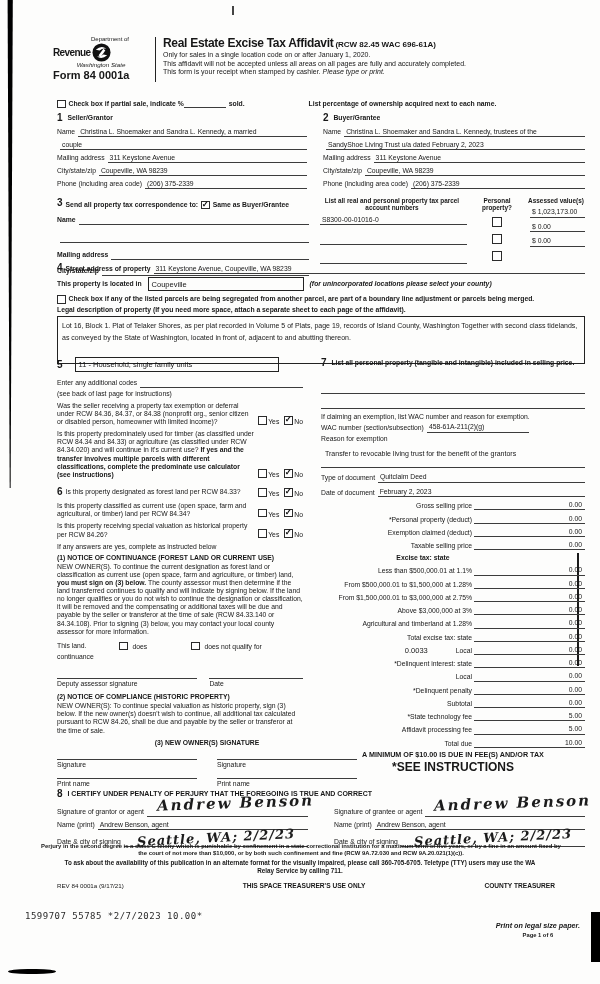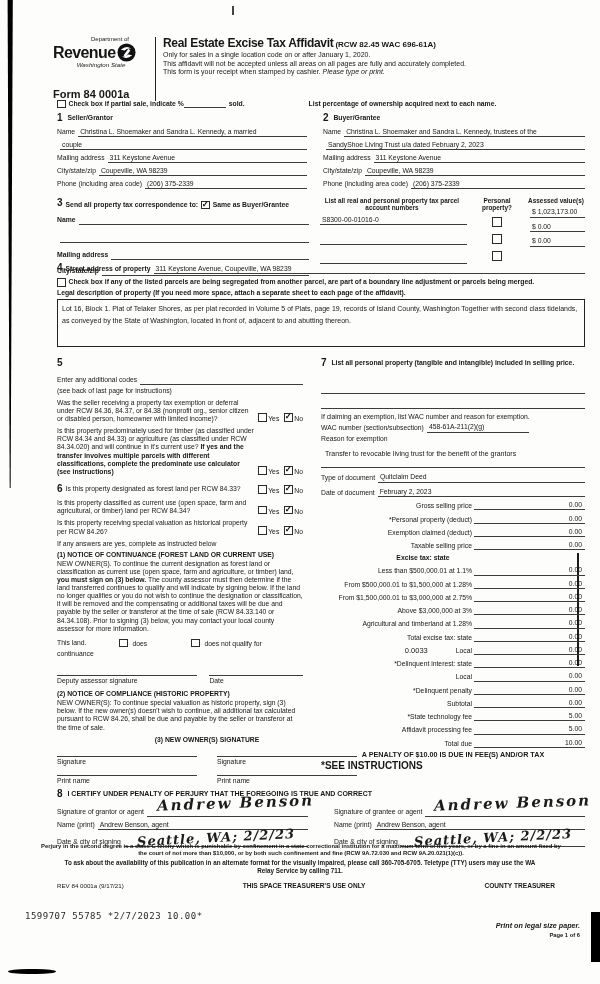--- a/index.html
+++ b/index.html
@@ -37,30 +37,30 @@
   <div class="abs" style="left:6px;top:0;width:8px;height:488px;background:#000;clip-path:polygon(20% 0,85% 0,58% 100%,46% 100%)"></div>
   <div class="abs" style="left:232px;top:6px;width:2px;height:9px;background:#444"></div>
   <div class="abs" style="left:577px;top:553px;width:2px;height:113px;background:#1a1a1a"></div>
   <div class="abs" style="left:591px;top:912px;width:9px;height:50px;background:#000"></div>
   <div class="abs" style="left:8px;top:969px;width:48px;height:5px;background:#000;border-radius:45%/55%"></div>
 
   <div class="abs" style="top:36px;left:53px;width:537px;display:flex">
     <div style="width:96px;flex:none;position:relative">
       <div style="font-size:6px;text-align:right;padding-right:20px">Department of</div>
       <div style="display:flex;align-items:center">
-        <span class="b" style="font-size:16px;letter-spacing:-0.6px">Revenue</span>
+        <span class="b" style="font-size:10px;letter-spacing:-0.6px">Revenue</span>
         <svg width="19" height="19" viewBox="0 0 20 20" style="margin-left:1px">
           <circle cx="10" cy="10" r="9.5" fill="#111"></circle>
           <path d="M4 7 Q10 2 15 6 Q11 5 8 8 Z" fill="#fff"></path>
           <path d="M16 13 Q10 18 5 14 Q9 15 12 12 Z" fill="#fff"></path>
           <path d="M7 13 L12 6 L14 8 L9 15 Z" fill="#fff"></path>
         </svg>
       </div>
       <div class="i" style="font-size:6.2px;text-align:center;margin-top:-1px">Washington State</div>
-      <div class="b" style="font-size:11px;margin-top:19px">Form 84 0001a</div>
+      <div class="b" style="font-size:11px;margin-top:0">Form 84 0001a</div>
     </div>
     <div style="border-left:1.5px solid #222;margin:1px 7px 0 6px"></div>
     <div style="flex:1">
       <div style="white-space:nowrap">
         <span class="b" style="font-size:12px;letter-spacing:-0.3px">Real Estate Excise Tax Affidavit</span>
         <span class="b" style="font-size:8px">(RCW 82.45 WAC 696-61A)</span>
       </div>
       <div style="font-size:7px;margin-top:1px">Only for sales in a single location code on or after January 1, 2020.</div>
       <div style="font-size:7px">This affidavit will not be accepted unless all areas on all pages are fully and accurately completed.</div>
       <div style="font-size:7px">
@@ -183,33 +183,39 @@
       </div>
     </div>
   </div>
 
   <div class="abs" style="top:262px;left:57px;width:528px">
     <div class="fld" style="margin-top:0">
       <span class="num">4</span>
       <span class="lab b">Street address of property</span>
       <span class="u">311 Keystone Avenue, Coupeville, WA 98239</span>
     </div>
+    <div style="display:flex;align-items:center;margin-top:3px">
+      <span class="b">This property is located in</span>
+      <span style="display:inline-block;width:148px;border:1.2px solid #222;padding:1.5px 3px;margin:0 6px;font-size:7.5px">Coupeville</span>
+      <span class="b i">(for unincorporated locations please select your county)</span>
+    </div>
     <div style="display:flex;align-items:flex-start;margin-top:4px">
       <span class="cb"></span>
       <span class="b" style="margin-left:3px">Check box if any of the listed parcels are being segregated from another parcel, are part of a boundary line adjustment or parcels being merged.</span>
     </div>
     <div class="b" style="margin-top:2.5px">Legal description of property (If you need more space, attach a separate sheet to each page of the affidavit).</div>
     <div style="border:1.2px solid #222;margin-top:2px;height:40px;padding:3px 4px;font-size:7px;line-height:1.65">Lot 16, Block 1. Plat of Telaker Shores, as per plat recorded in Volume 5 of Plats, page 19, records of Island County, Washington  Together with second class tidelands, as conveyed by the State of Washington, located in front of, adjacent to and abutting thereon.</div>
   </div>
 
   <div class="abs" style="top:357px;left:57px;width:528px;display:flex;gap:18px">
 
     <div style="width:246px;flex:none">
       <div style="display:flex;align-items:center">
         <span class="num" style="margin-right:12px">5</span>
+        <span style="display:inline-block;width:196px;border:1.2px solid #222;padding:2px 3px;font-size:7.5px">11 - Household, single family units</span>
       </div>
       <div class="fld" style="margin-top:6px">
         <span class="lab">Enter any additional codes</span>
         <span class="u"></span>
       </div>
       <div style="margin-top:2px">(see back of last page for instructions)</div>
 
       <div class="q">
         <span>Was the seller receiving a property tax exemption or deferral under RCW 84.36, 84.37, or 84.38 (nonprofit org., senior citizen or disabled person, homeowner with limited income)?</span>
         <span class="yn"><span class="cb"></span><span>Yes</span><span class="cb checked"></span><span>No</span></span>
@@ -402,22 +408,22 @@
             <span class="tax-lab">Affidavit processing fee</span>
             <span class="tax-lead"></span>
             <span class="tax-val">5.00</span>
           </div>
         <div class="tax-row">
             <span class="tax-lab">Total due</span>
             <span class="tax-lead"></span>
             <span class="tax-val">10.00</span>
           </div>
       </div>
-      <div class="b" style="text-align:center;font-size:7.2px;margin-top:3px">A PENALTY OF $10.00 IS DUE IN FEE(S) AND/OR TAX</div>
-      <div class="b" style="font-size:10px">*SEE INSTRUCTIONS</div>
+      <div class="b" style="text-align:center;font-size:7.2px;margin-top:3px">A MINIMUM OF $10.00 IS DUE IN FEE(S) AND/OR TAX</div>
+      <div class="b" style="text-align:center;font-size:12px">*SEE INSTRUCTIONS</div>
     </div>
   </div>
 
   <div class="abs" style="top:788px;left:57px;width:528px">
     <div>
       <span class="num">8</span>
       <span class="b" style="font-size:7px">I CERTIFY UNDER PENALTY OF PERJURY THAT THE FOREGOING IS TRUE AND CORRECT</span>
     </div>
     <div style="display:flex;gap:26px;margin-top:2px">
       <div style="flex:1;position:relative">
@@ -459,18 +465,18 @@
   <div class="abs b" style="top:859px;left:60px;width:480px;text-align:center;font-size:6.3px;line-height:1.25">To ask about the availability of this publication in an alternate format for the visually impaired, please call 360-705-6705. Teletype (TTY) users may use the WA Relay Service by calling 711.</div>
 
   <div class="abs" style="top:882px;left:57px;width:528px;display:flex;align-items:flex-start">
     <span class="smallcap" style="flex:none">REV 84 0001a  (9/17/21)</span>
     <span class="b" style="flex:1;text-align:center;font-size:6.6px">THIS SPACE TREASURER'S USE ONLY</span>
     <span class="b" style="flex:none;font-size:6.6px;margin-right:30px">COUNTY TREASURER</span>
   </div>
 
   <div class="abs" style="top:911px;left:25px;font-family:'DejaVu Sans Mono',monospace;font-size:9px;color:#2a2a2a;letter-spacing:0.5px">1599707 55785 *2/7/2023 10.00*</div>
 
-  <div class="abs" style="top:922px;right:20px;text-align:right">
+  <div class="abs" style="top:922px;right:20px;text-align:center">
     <div class="b i" style="font-size:7.2px">Print on legal size paper.</div>
     <div class="b" style="font-size:5.8px;margin-top:1px">Page 1 of 6</div>
   </div>
 
 </div>
 
 </body></html>

